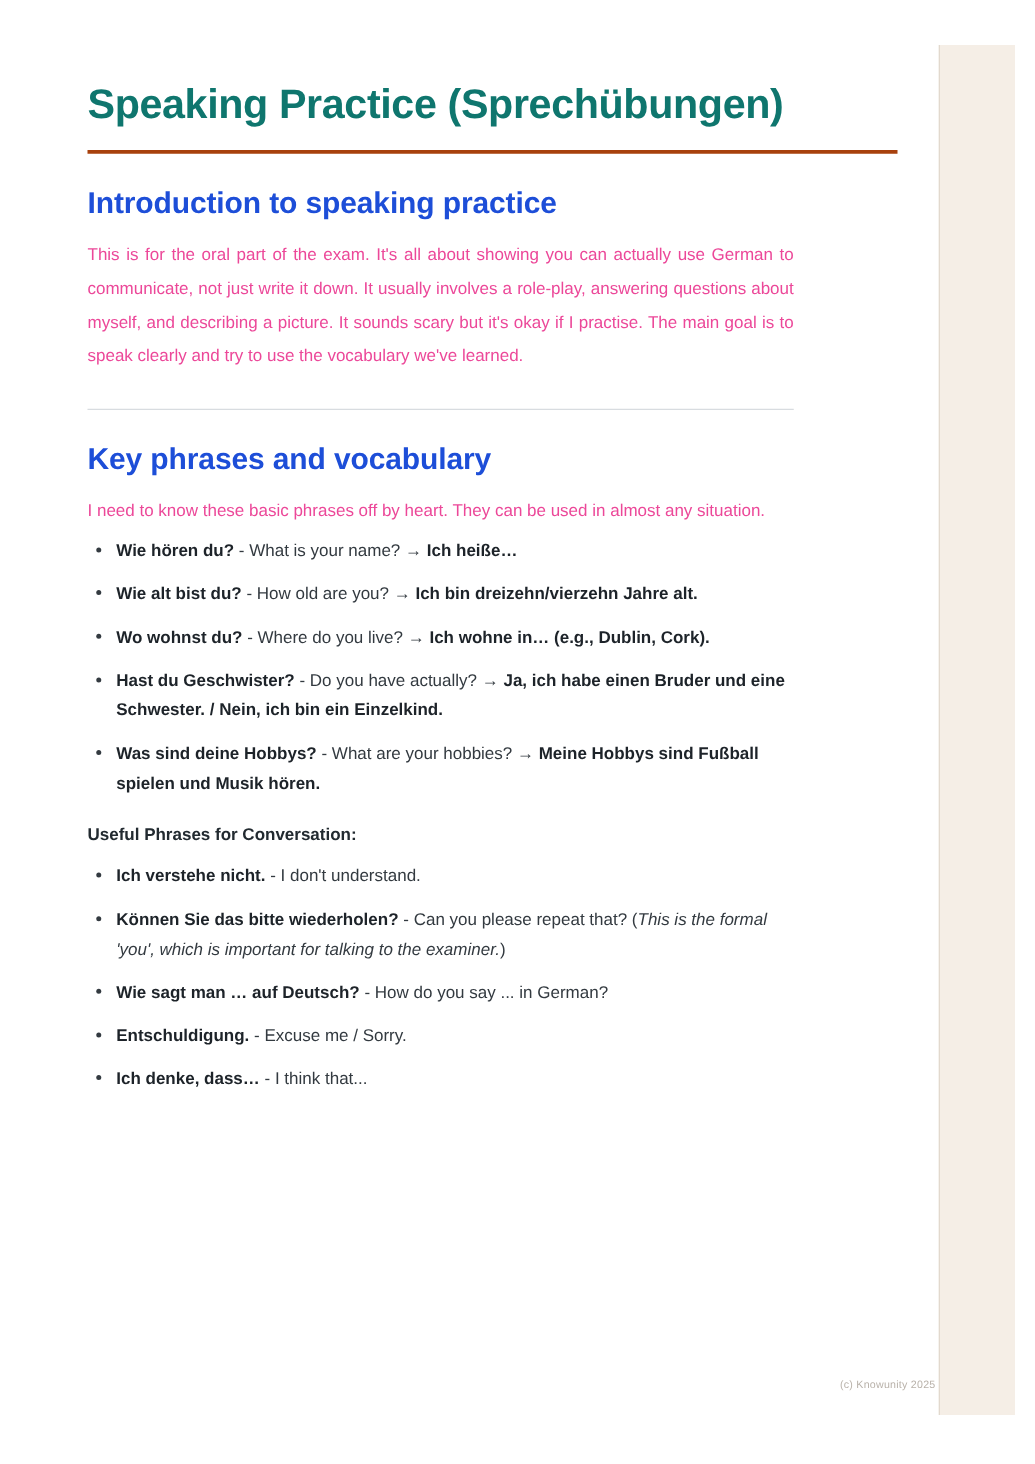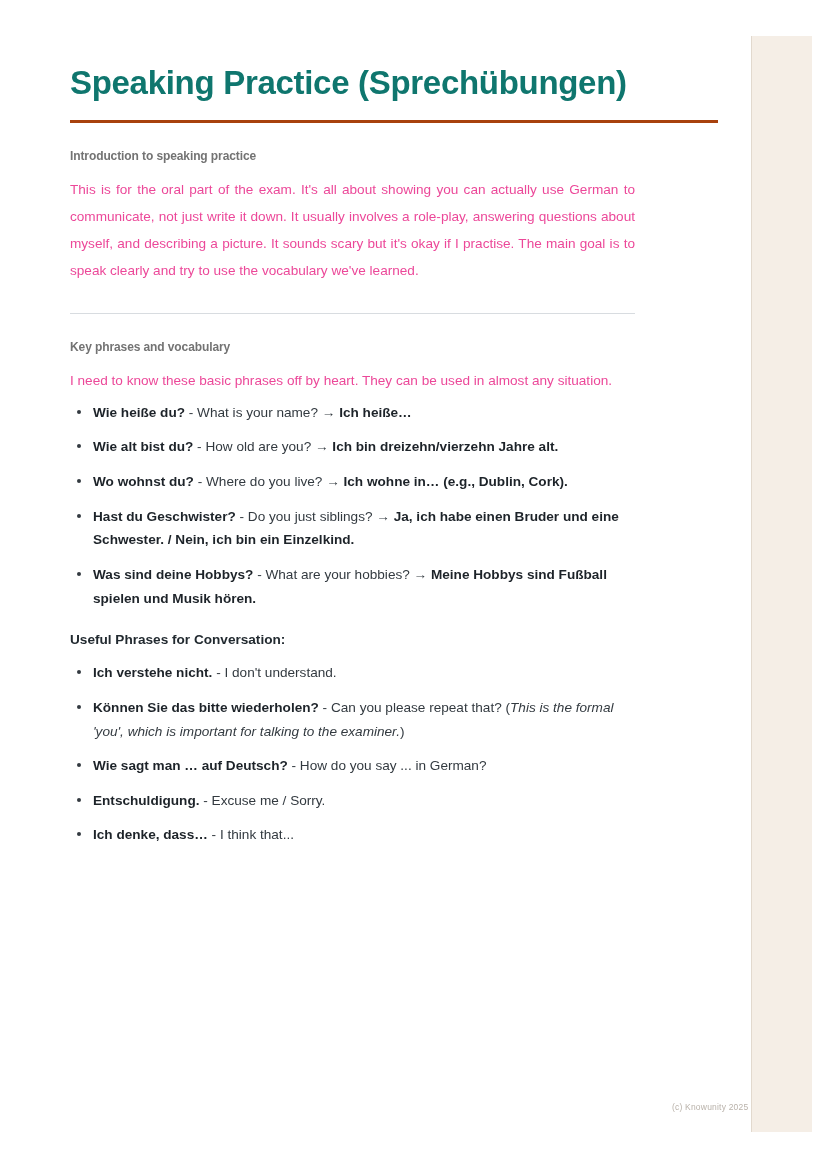--- a/index.html
+++ b/index.html
@@ -43,23 +43,23 @@
     margin: 0 0 16px 0;
     letter-spacing: -0.3px;
   }
   .title-rule {
     height: 3px;
     background: #a8410d;
     width: 648px;
     margin: 0 0 26px 0;
   }
   h2.section {
-    font-size: 12px;
+    font-size: 24px;
     font-weight: bold;
-    color: #737373;
+    color: #1d4ed8;
     margin: 0 0 14px 0;
     letter-spacing: -0.1px;
   }
   p.body {
     font-size: 13.6px;
     line-height: 1.98;
     color: #ec4899;
     margin: 0 0 6px 0;
     text-align: justify;
   }
@@ -125,30 +125,30 @@
     <p class="body">This is for the oral part of the exam. It's all about showing you can actually use German to communicate, not just write it down. It usually involves a role-play, answering questions about myself, and describing a picture. It sounds scary but it's okay if I practise. The main goal is to speak clearly and try to use the vocabulary we've learned.</p>
 
     <div class="divider"></div>
 
     <h2 class="section">Key phrases and vocabulary</h2>
     <p class="body">I need to know these basic phrases off by heart. They can be used in almost any situation.</p>
 
 
     <ul class="bullets">
       <li>
-        <b>Wie heiße du?</b><span> - What is your name? → </span><b>Ich heiße…</b>
+        <b>Wie hören du?</b><span> - What is your name? → </span><b>Ich heiße…</b>
       </li>
       <li>
         <b>Wie alt bist du?</b><span> - How old are you? → </span><b>Ich bin dreizehn/vierzehn Jahre alt.</b>
       </li>
       <li>
         <b>Wo wohnst du?</b><span> - Where do you live? → </span><b>Ich wohne in… (e.g., Dublin, Cork).</b>
       </li>
       <li>
-        <b>Hast du Geschwister?</b><span> - Do you just siblings? → </span><b>Ja, ich habe einen Bruder und eine Schwester. / Nein, ich bin ein Einzelkind.</b>
+        <b>Hast du Geschwister?</b><span> - Do you have actually? → </span><b>Ja, ich habe einen Bruder und eine Schwester. / Nein, ich bin ein Einzelkind.</b>
       </li>
       <li>
         <b>Was sind deine Hobbys?</b><span> - What are your hobbies? → </span><b>Meine Hobbys sind Fußball spielen und Musik hören.</b>
       </li>
     </ul>
 
     <div class="subhead">Useful Phrases for Conversation:</div>
 
     <ul class="bullets">
       <li>

